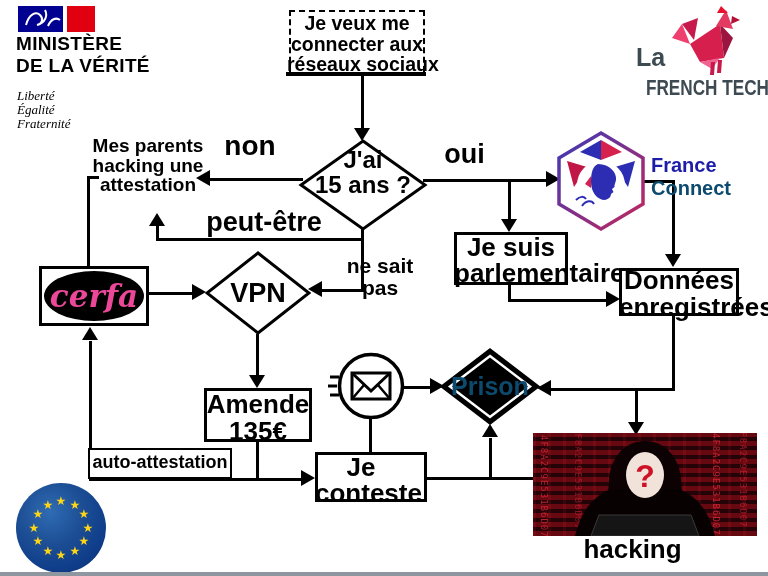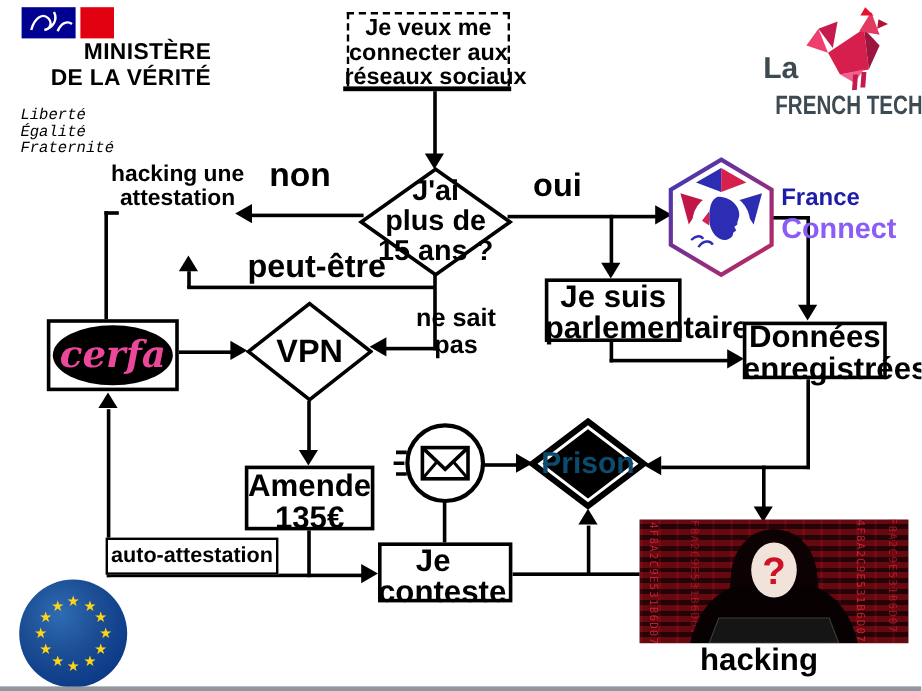--- a/index.html
+++ b/index.html
@@ -9,21 +9,21 @@
   .ah{position:absolute;width:0;height:0}
   .ah-d{border-left:8px solid transparent;border-right:8px solid transparent;border-top:13px solid #000}
   .ah-u{border-left:8px solid transparent;border-right:8px solid transparent;border-bottom:13px solid #000}
   .ah-l{border-top:8px solid transparent;border-bottom:8px solid transparent;border-right:14px solid #000}
   .ah-r{border-top:8px solid transparent;border-bottom:8px solid transparent;border-left:14px solid #000}
   .box{position:absolute;border:3px solid #000;background:#fff;box-sizing:border-box}
   .lbl{position:absolute;font-weight:700;text-align:center;line-height:1}
   .lbl .row{display:block;white-space:nowrap}
   .abs{position:absolute}
   .startbox{position:absolute;border:2px dashed #000;border-bottom:0;box-sizing:border-box}
-  .motto-line{display:block;font-family:Liberation Mono, monospace;font-style:italic}
+  .motto-line{display:block;font-family:Liberation Serif, serif;font-style:italic}
   .eu-flag{position:absolute;left:16px;top:483px;width:90px;height:90px;border-radius:50%;
            background:radial-gradient(circle at 38% 32%,#2f6cb4 0%,#1d4f95 38%,#0f3d8a 70%,#0a2f6e 100%)}
   .eu-star{position:absolute;width:14px;height:14px;font-size:12px;line-height:14px;text-align:center;color:#ffd617}
   .hack{position:absolute;left:533px;top:433px;width:224px;height:103px;background:#2b040a;overflow:hidden}
   .hack-tex1{position:absolute;inset:0;background:
      repeating-linear-gradient(90deg,rgba(235,40,55,.20) 0 3px,rgba(0,0,0,0) 3px 15px)}
   .hack-tex2{position:absolute;inset:0;background:
      repeating-linear-gradient(0deg,rgba(150,12,22,.55) 0 5px,rgba(30,2,5,.5) 5px 9px)}
   .rain{position:absolute;writing-mode:vertical-rl;font-family:"DejaVu Sans Mono",monospace;
         font-size:9px;letter-spacing:1px;color:rgba(225,45,60,.75);white-space:nowrap}
@@ -98,21 +98,21 @@
   </div>
 
   <div>
     <div class="abs" style="left:18px;top:6px;width:45px;height:26px;background:#000091">
       <svg width="45" height="26" viewBox="0 0 45 26">
         <path d="M8,19 C11,8 18,5 22,9 C26,13 24,18 19,19 C27,17 30,10 27,4" stroke="#fff" fill="none" stroke-width="2"></path>
         <path d="M30,20 C33,13 38,11 42,14" stroke="#fff" fill="none" stroke-width="2"></path>
       </svg>
     </div>
     <div class="abs" style="left:67px;top:6px;width:28px;height:26px;background:#e1000f"></div>
-    <div class="lbl" style="left:16px;top:33px;width:160px;font-size:19px;line-height:22px;text-align:right;letter-spacing:.3px">
+    <div class="lbl" style="left:16px;top:33px;width:160px;font-size:19px;line-height:22px;text-align:left;letter-spacing:.3px">
       <span class="row">MINISTÈRE</span>
       <span class="row">DE LA VÉRITÉ</span>
     </div>
     <div class="abs" style="left:17px;top:89px;font-size:13px;line-height:14px">
       <span class="motto-line">Liberté</span>
       <span class="motto-line">Égalité</span>
       <span class="motto-line">Fraternité</span>
     </div>
   </div>
 
@@ -143,39 +143,39 @@
     <span class="row">Je veux me</span>
     <span class="row">connecter aux</span>
     <span class="row">réseaux sociaux</span>
   </div>
 
   <svg class="abs" style="left:298px;top:139px" width="130" height="92" viewBox="0 0 130 92">
     <polygon points="65,2 127,46 65,90 3,46" fill="#fff" stroke="#000" stroke-width="3"></polygon>
   </svg>
   <div class="lbl" style="left:298px;top:147px;width:130px;font-size:24px;line-height:25px">
     <span class="row">J'ai</span>
-    <span class="row">plus de</span>
     <span class="row">15 ans ?</span>
   </div>
 
   <div class="lbl" style="left:210px;top:132px;width:80px;font-size:28px">
     <span class="row">non</span>
   </div>
   <div class="lbl" style="left:437px;top:141px;width:55px;font-size:27px">
     <span class="row">oui</span>
   </div>
   <div class="lbl" style="left:200px;top:209px;width:128px;font-size:27px">
     <span class="row">peut-être</span>
   </div>
   <div class="lbl" style="left:340px;top:255px;width:80px;font-size:21px;line-height:22px">
     <span class="row">ne sait</span>
     <span class="row">pas</span>
   </div>
 
   <div class="lbl" style="left:78px;top:136px;width:140px;font-size:19px;line-height:19.5px">
+    <span class="row">Mes parents</span>
     <span class="row">hacking une</span>
     <span class="row">attestation</span>
   </div>
 
   <div>
     <svg class="abs" style="left:556px;top:130px" width="90" height="102" viewBox="0 0 90 102">
       <defs>
         <linearGradient id="fcg" x1="0" y1="0" x2="1" y2="1">
           <stop offset="0" stop-color="#3a3ab8"></stop>
             <stop offset="1" stop-color="#c6265c"></stop>
@@ -185,21 +185,21 @@
       <polygon points="45,10 24,22 45,30" fill="#2d2db4"></polygon>
       <polygon points="45,10 66,22 45,30" fill="#d6204e"></polygon>
       <polygon points="11,31 31,37 18,57" fill="#c01747"></polygon>
       <polygon points="79,31 59,37 72,57" fill="#2d2db4"></polygon>
       <circle cx="45" cy="55" r="24" fill="#fff"></circle>
       <path d="M42,34 C54,34 61,43 60,50 C59.5,53 58,55 58.5,57 L56,59 L57.5,62 L55,64 C55,67 53,69 49,70 C41,70 35,62 35,52 C35,42 37,36 42,34 Z" fill="#2d2db4"></path>
       <polygon points="35,46 29,54 35,58" fill="#d6204e"></polygon>
       <path d="M26,76 C30,70 36,70 38,74 M20,70 C24,66 28,66 30,69" stroke="#2d2db4" stroke-width="2" fill="none"></path>
     </svg>
     <div class="abs" style="left:651px;top:154px;font-size:20px;font-weight:700;color:#1d1da8">France</div>
-    <div class="abs" style="left:651px;top:177px;font-size:24px;font-weight:700;color:#8b5cf6">Connect</div>
+    <div class="abs" style="left:651px;top:177px;font-size:20px;font-weight:700;color:#0c4a6e">Connect</div>
   </div>
 
   <div class="box" style="left:454px;top:232px;width:114px;height:53px"></div>
   <div class="lbl" style="left:454px;top:234px;width:114px;font-size:26px;line-height:26px">
     <span class="row">Je suis</span>
     <span class="row">parlementaire</span>
   </div>
 
   <div class="box" style="left:619px;top:268px;width:120px;height:48px"></div>
   <div class="lbl" style="left:619px;top:267px;width:120px;font-size:26px;line-height:26.5px">

